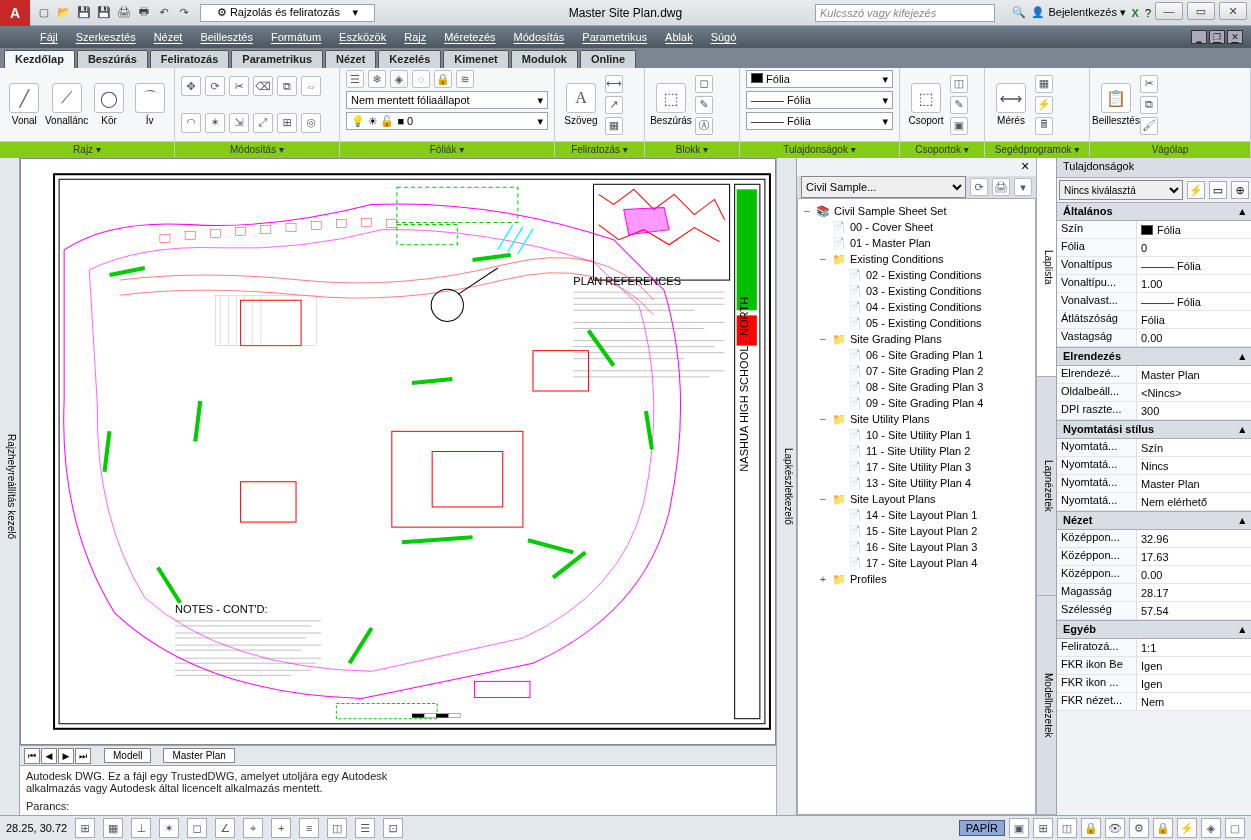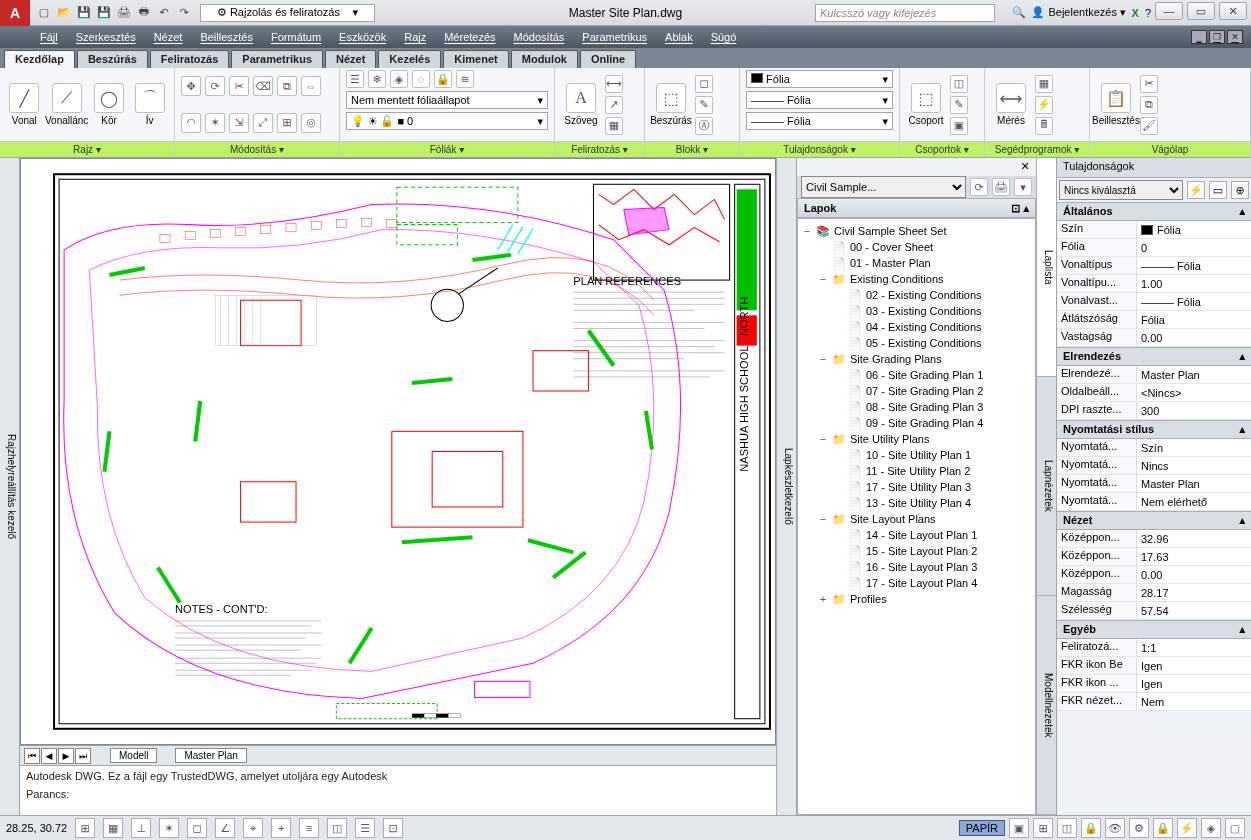--- a/index.html
+++ b/index.html
@@ -17,35 +17,35 @@
 .menubar { height:22px; background:linear-gradient(#6f7d8a,#4c5660); display:flex; align-items:center; padding:0 40px; gap:18px; color:#fff;}
 .menubar span { text-decoration:underline; text-underline-offset:2px; cursor:default;}
 .menubar .mdi-btns { position:absolute; right:8px; display:flex; gap:2px; }
 .mdi-btns .mb { width:16px; height:14px; border:1px solid #333; background:#aab; display:inline-block; font-size:9px; text-align:center; line-height:12px; color:#222;}
 .tab-strip { height:20px; background:#7b8692; display:flex; align-items:flex-end; padding-left:4px; gap:2px;}
 .tab-strip .tab { height:18px; padding:2px 10px 0 10px; background:#cfd6dc; border:1px solid #555; border-bottom:none; border-radius:2px 2px 0 0; color:#222;font-weight:bold;}
 .tab-strip .tab.active { background:#f5f7f9; }
 .ribbon { height:90px; background:#f5f7f9; border-bottom:1px solid #9aa5b0; display:flex;}
 .ribbon .panel { border-right:1px solid #c5cdd4; display:flex; flex-direction:column; position:relative;}
 .ribbon .panel .body { flex:1; display:flex; align-items:center; padding:2px 6px; gap:4px;}
-.ribbon .panel .label { height:16px; background:#bef264; text-align:center; font-size:10px; color:#333; border-top:1px solid #c5cdd4; display:flex; align-items:center; justify-content:center; gap:4px;}
+.ribbon .panel .label { height:16px; background:#84cc16; text-align:center; font-size:10px; color:#333; border-top:1px solid #c5cdd4; display:flex; align-items:center; justify-content:center; gap:4px;}
 .r-ico { width:20px; height:20px; border:1px solid #b5c0ca; background:#fff; border-radius:2px; display:inline-flex; align-items:center; justify-content:center; color:#556;}
 .r-sm { width:18px; height:18px;}
 .big-stack { display:flex; flex-direction:column; align-items:center; width:40px;}
 .big-stack .big { width:30px; height:30px; border:1px solid #b5c0ca; background:#fff; border-radius:3px; display:flex; align-items:center; justify-content:center; font-size:16px; color:#556;}
 .big-stack .lbl { font-size:10px; margin-top:2px;}
 .dd-field { height:18px; border:1px solid #9aa5b0; background:#fff; display:flex; align-items:center; padding:0 4px; font-size:10px; justify-content:space-between; min-width:120px;}
 .work-area { position:absolute; top:158px; bottom:25px; left:0; right:0; display:flex;}
 .left-rail { width:20px; background:#e3e8ed; border-right:1px solid #9aa5b0; writing-mode:vertical-rl; text-align:center; padding:6px 2px; font-size:10px;}
 .canvas-col { flex:1; display:flex; flex-direction:column; background:#fff; position:relative;}
 .canvas { flex:1; background:#fff; position:relative; overflow:hidden; border:1px solid #888;padding-left:28px;}
 .dwg-svg { width:100%; height:100%; }
 .model-tabs { height:20px; display:flex; align-items:center; background:#e3e8ed; border-top:1px solid #9aa5b0; padding-left:4px; gap:0;}
 .model-tabs .nav { width:16px; height:16px; border:1px solid #888; background:#fff; font-size:9px; text-align:center; line-height:14px; margin-right:1px;}
-.model-tabs .mtab { padding:1px 8px; border:1px solid #888; background:#fff; font-size:10px; margin-left:18px;}
+.model-tabs .mtab { padding:1px 8px; border:1px solid #888; background:#fff; font-size:10px; margin-left:12px;}
 .cmdline { height:50px; background:#fff; border-top:1px solid #9aa5b0; font-family:Consolas,monospace; font-size:11px; padding:4px 6px; color:#222; overflow:hidden;}
 .sheet-panel { width:260px; background:#f0f3f5; border-left:1px solid #9aa5b0; display:flex;}
 .sheet-main { flex:1; display:flex; flex-direction:column;}
 .sheet-head { height:22px; background:#d8dee3; display:flex; align-items:center; padding:0 4px; gap:4px;}
 .sheet-head select{ flex:1; height:22px; font-size:11px; border:1px solid #888;}
 .sheet-groupbar { height:20px; background:linear-gradient(#e8edf0,#cfd6dc); border:1px solid #aab; display:flex; align-items:center; justify-content:space-between; padding:0 6px; font-weight:bold; font-size:11px;}
 .sheet-tree { flex:1; overflow:auto; background:#fff; border:1px solid #aab; padding:4px 2px;}
 .tree-item { display:flex; align-items:center; gap:4px; padding:1px 2px; font-size:11px; white-space:nowrap;}
 .tree-item .exp { width:10px; text-align:center; color:#555;}
 .tree-item .ic { width:14px; height:14px; display:inline-flex; align-items:center; justify-content:center;}
@@ -419,40 +419,37 @@
     <div class="model-tabs">
       <span class="nav">⏮</span>
       <span class="nav">◀</span>
       <span class="nav">▶</span>
       <span class="nav">⏭</span>
       <span class="mtab">Modell</span>
       <span class="mtab" style="background:#fff;">Master Plan</span>
     </div>
     <div class="cmdline">
       <div>Autodesk DWG. Ez a fájl egy TrustedDWG, amelyet utoljára egy Autodesk</div>
+      <div>alkalmazás vagy Autodesk által licencelt alkalmazás mentett.</div>
       <div style="height:6px;"></div>
       <div>Parancs:</div>
     </div>
   </div>
 
   <div class="vtab-lapkezelo">Lapkészletkezelő</div>
   <div class="sheet-panel">
     <div class="sheet-main">
       <div style="display:flex; justify-content:flex-end; padding:2px 4px; gap:4px;">
         <span class="close-x">✕</span>
       </div>
       <div class="sheet-head">
         <select><option>Civil Sample...</option></select>
         <span class="r-ico r-sm">⟳</span>
         <span class="r-ico r-sm">🖨</span>
         <span class="r-ico r-sm">▾</span>
-      </div>
-      <div class="sheet-groupbar">
-        <span>Lapok</span>
-        <span>⊡ ▴</span>
       </div>
       <div class="sheet-tree" id="sheettree">
         <div class="tree-item" style="padding-left:2px;">
           <span class="exp">−</span>
             <span class="ic">📚</span>
           <span>Civil Sample Sheet Set</span>
         </div>
       <div class="tree-item" style="padding-left: 18px;">
             <span class="exp"></span>
             <span class="ic">📄</span>

